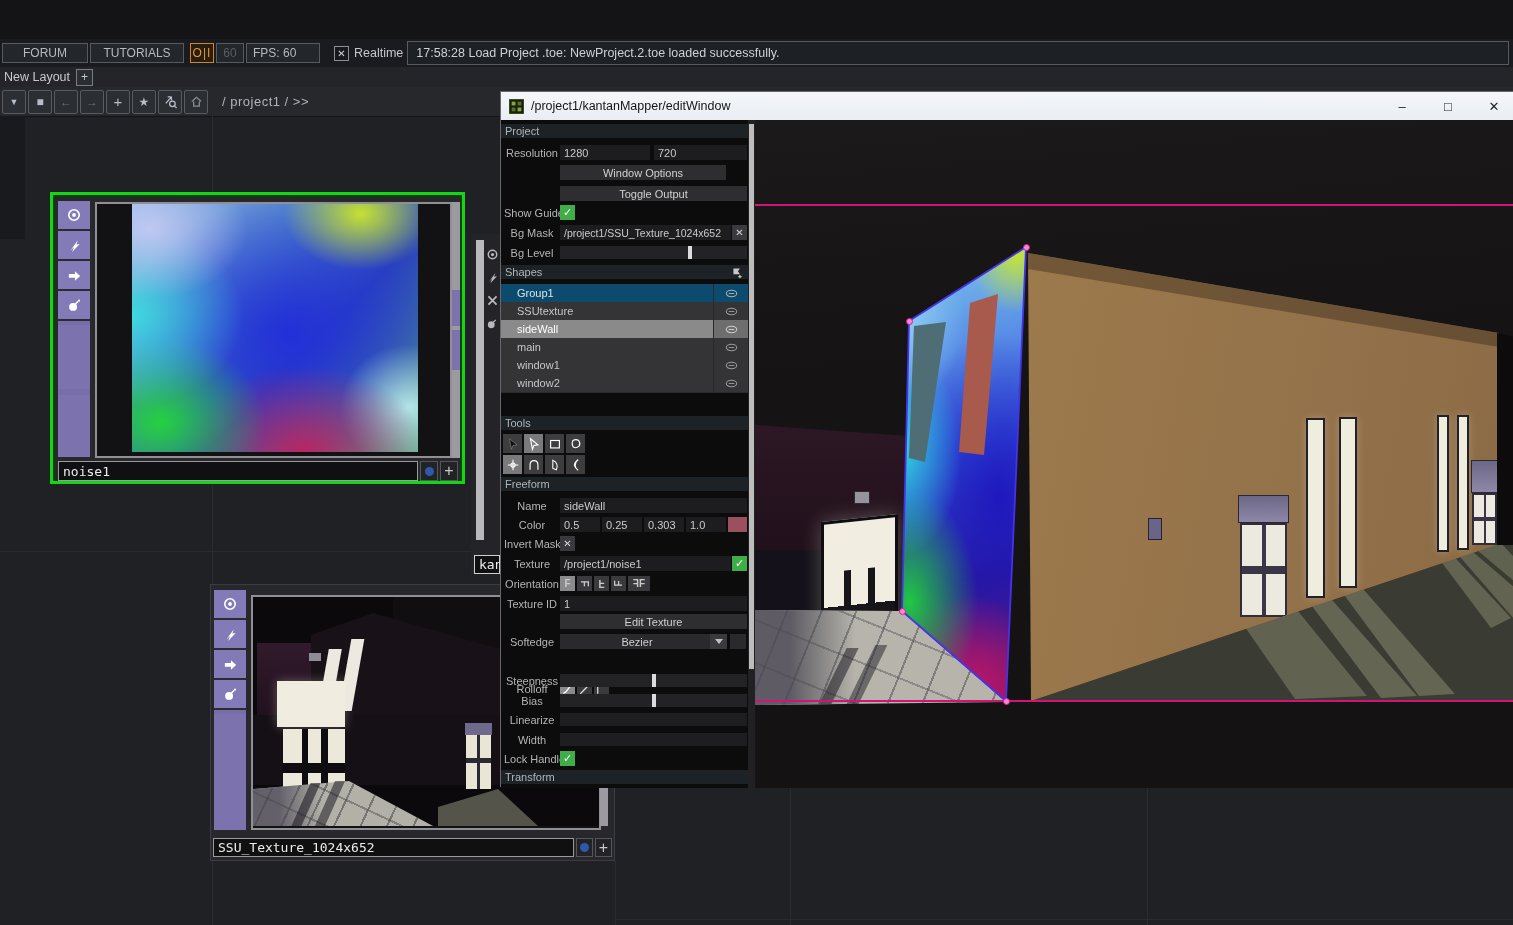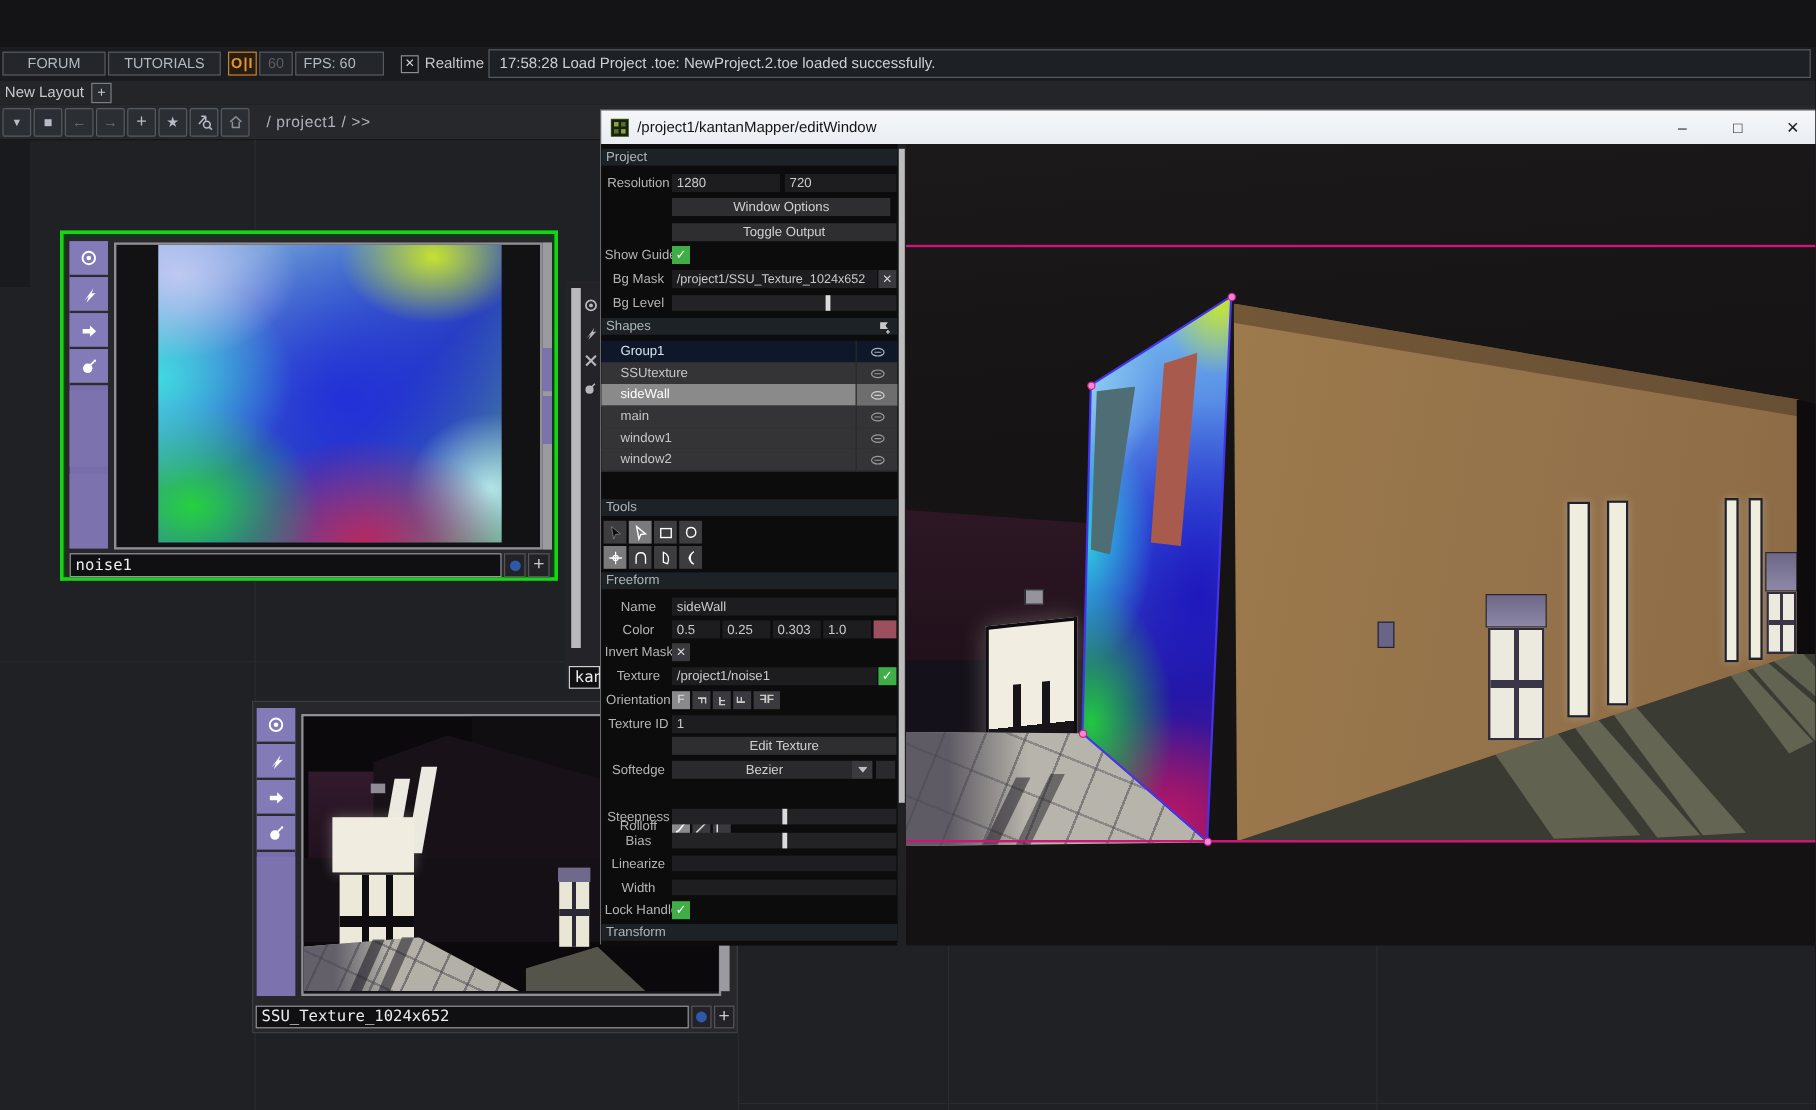--- a/index.html
+++ b/index.html
@@ -4,21 +4,21 @@
 <style>
   html,body{margin:0;padding:0;background:#141416;}
   #app{position:relative;width:1513px;height:925px;overflow:hidden;background:#202124;
        font-family:"Liberation Sans",sans-serif;color:#c4c8ce;margin-top:39px;}
   .abs{position:absolute;}
   
   #topbar{left:0;top:0;width:1513px;height:28px;background:#191b1e;border-bottom:1px solid #0b0b0c;
           display:flex;align-items:center;}
   .tbox{height:20px;display:flex;align-items:center;justify-content:center;border:1px solid #565b63;
         background:#23262a;color:#b4bac2;font-size:12px;margin-left:2px;padding:0 6px;box-sizing:border-box;}
-  .tbadge{color:#e8962f;border-color:#cf8433;background:#271d10;font-weight:bold;letter-spacing:1px;}
+  .tbadge{color:#e8962f;border-color:#cf8433;background:#271d10;font-weight:normal;letter-spacing:1px;}
   .tdim{color:#5a5e66;}
   #status-field{flex:1;margin:0 4px;height:22px;border:1px solid #565b63;background:#1d2024;
         display:flex;align-items:center;padding:0 8px;color:#cdd1d7;font-size:12.5px;white-space:nowrap;overflow:hidden;}
   .chk{width:13px;height:13px;border:1px solid #8a8f96;background:#16181b;color:#d0d4da;font-size:10px;
        display:flex;align-items:center;justify-content:center;margin:0 5px 0 14px;}
   
   #layoutbar{left:0;top:28px;width:1513px;height:20px;background:#232528;border-bottom:1px solid #141517;
              display:flex;align-items:center;font-size:12.5px;color:#c6cad0;}
   #layout-add{width:15px;height:15px;border:1px solid #7a7e84;margin-left:6px;display:flex;align-items:center;
               justify-content:center;color:#c6cad0;font-size:12px;background:#2a2d31;}
@@ -344,21 +344,21 @@
         <div class="pfield" style="width:90px">
             <span>1280</span>
           </div>
         <div class="pfield" style="width:93px;margin-left:4px">
             <span>720</span>
           </div>
       </div>
 
       <div class="prow" style="top:44px">
         <span class="plabel"></span>
-        <div class="pbtn" style="width:182px">
+        <div class="pbtn" style="width:166px">
             <span>Window Options</span>
           </div>
       </div>
       <div class="prow" style="top:65px">
         <span class="plabel"></span>
         <div class="pbtn" style="width:187px">
             <span>Toggle Output</span>
           </div>
       </div>
 
@@ -387,21 +387,21 @@
       </div>
 
       <div class="phdr" style="top:145px">
         <span>Shapes</span>
         <svg width="13" height="13" viewBox="0 0 16 16" style="margin-left:auto;margin-right:4px">
             <path d="M3 14 V3 h8 l-2.5 3.5 L11 10 H3" fill="#c8c8c8"></path>
             <path d="M11 11 v4 M9 13 h4" stroke="#c8c8c8" stroke-width="1.4"></path>
           </svg>
       </div>
 
-      <div class="shrow" style="top:164px;background:#0f172a;color:#d6e6ec">
+      <div class="shrow" style="top:164px;background:#0c4a6e;color:#d6e6ec">
         <span class="nm">Group1</span>
         <div class="eyecell">
             <svg width="13" height="9" viewBox="0 0 14 9">
               <ellipse cx="7" cy="4.5" rx="5.6" ry="3.4" fill="none" stroke="#a8b4b8" stroke-width="1.1"></ellipse>
               <path d="M4 4.5 h6" stroke="#a8b4b8" stroke-width="1"></path>
             </svg>
           </div>
       </div>
       <div class="shrow" style="top:182px">
         <span class="nm">SSUtexture</span>

